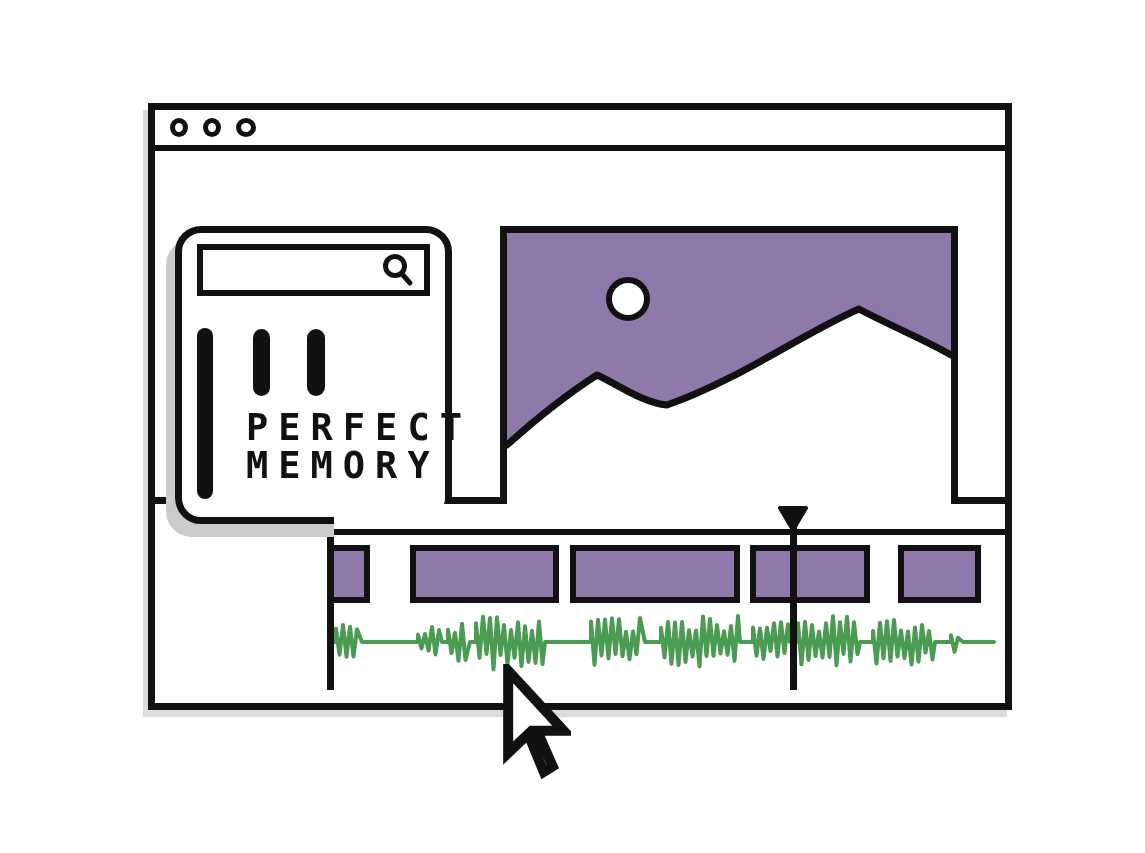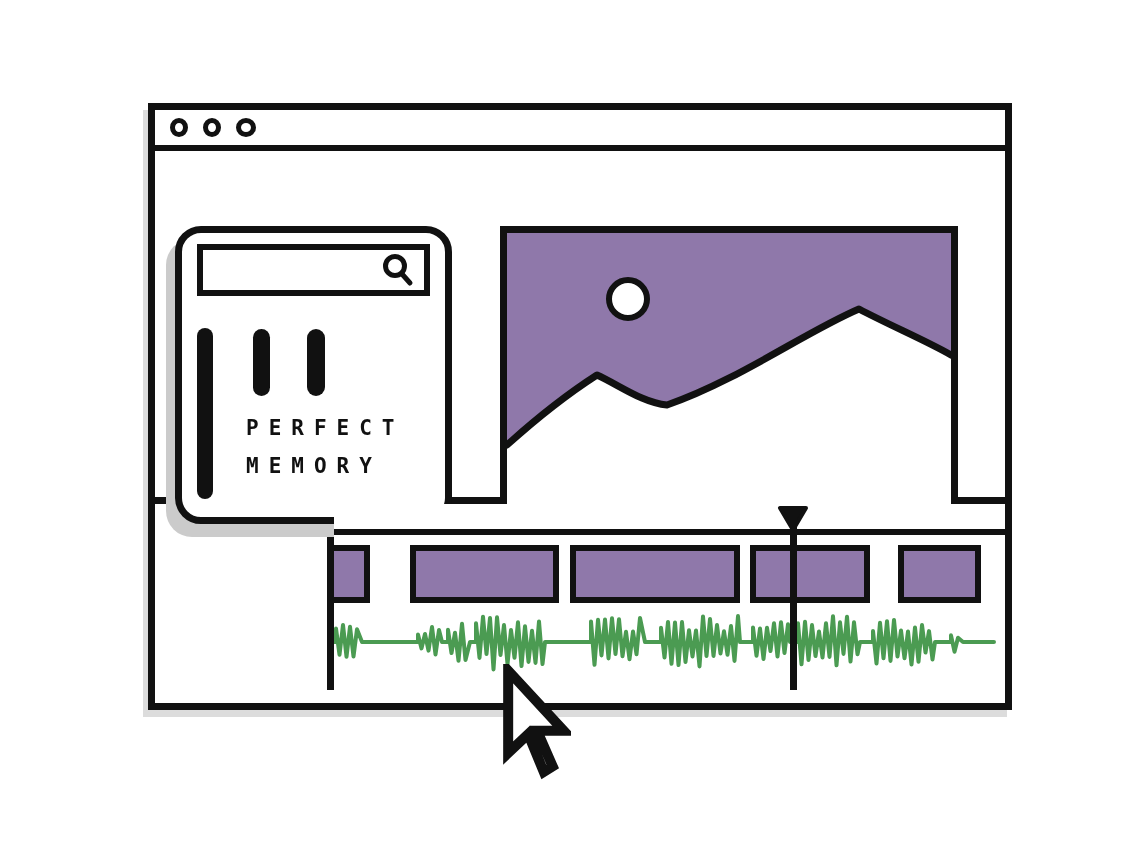--- a/index.html
+++ b/index.html
@@ -37,21 +37,21 @@
     padding:0 6px;background:transparent;min-width:0;
   }
   .mag{flex:none;margin-right:10px;}
   .bar{position:absolute;background:var(--ink);border-radius:9px;}
   .bar.b1{left:15px;top:95px;width:16px;height:171px;}
   .bar.b2{left:71px;top:96px;width:17px;height:67px;}
   .bar.b3{left:125px;top:96px;width:18px;height:67px;}
   .brand{
     position:absolute;left:64px;top:176px;
     font-family:"DejaVu Sans Mono",monospace;font-weight:bold;
-    font-size:21px;line-height:38px;letter-spacing:10px;color:var(--ink);
+    font-size:37px;line-height:38px;letter-spacing:10px;color:var(--ink);
     white-space:nowrap;
   }
   .preview{
     position:absolute;left:345px;top:75px;width:458px;height:302px;
     border:7px solid var(--ink);background:var(--purple);overflow:hidden;
   }
   .preview svg{display:block;width:444px;height:288px;}
   
   .bottom{display:flex;height:186px;}
   .side-box{flex:none;width:179px;border-right:7px solid var(--ink);background:#fff;}

